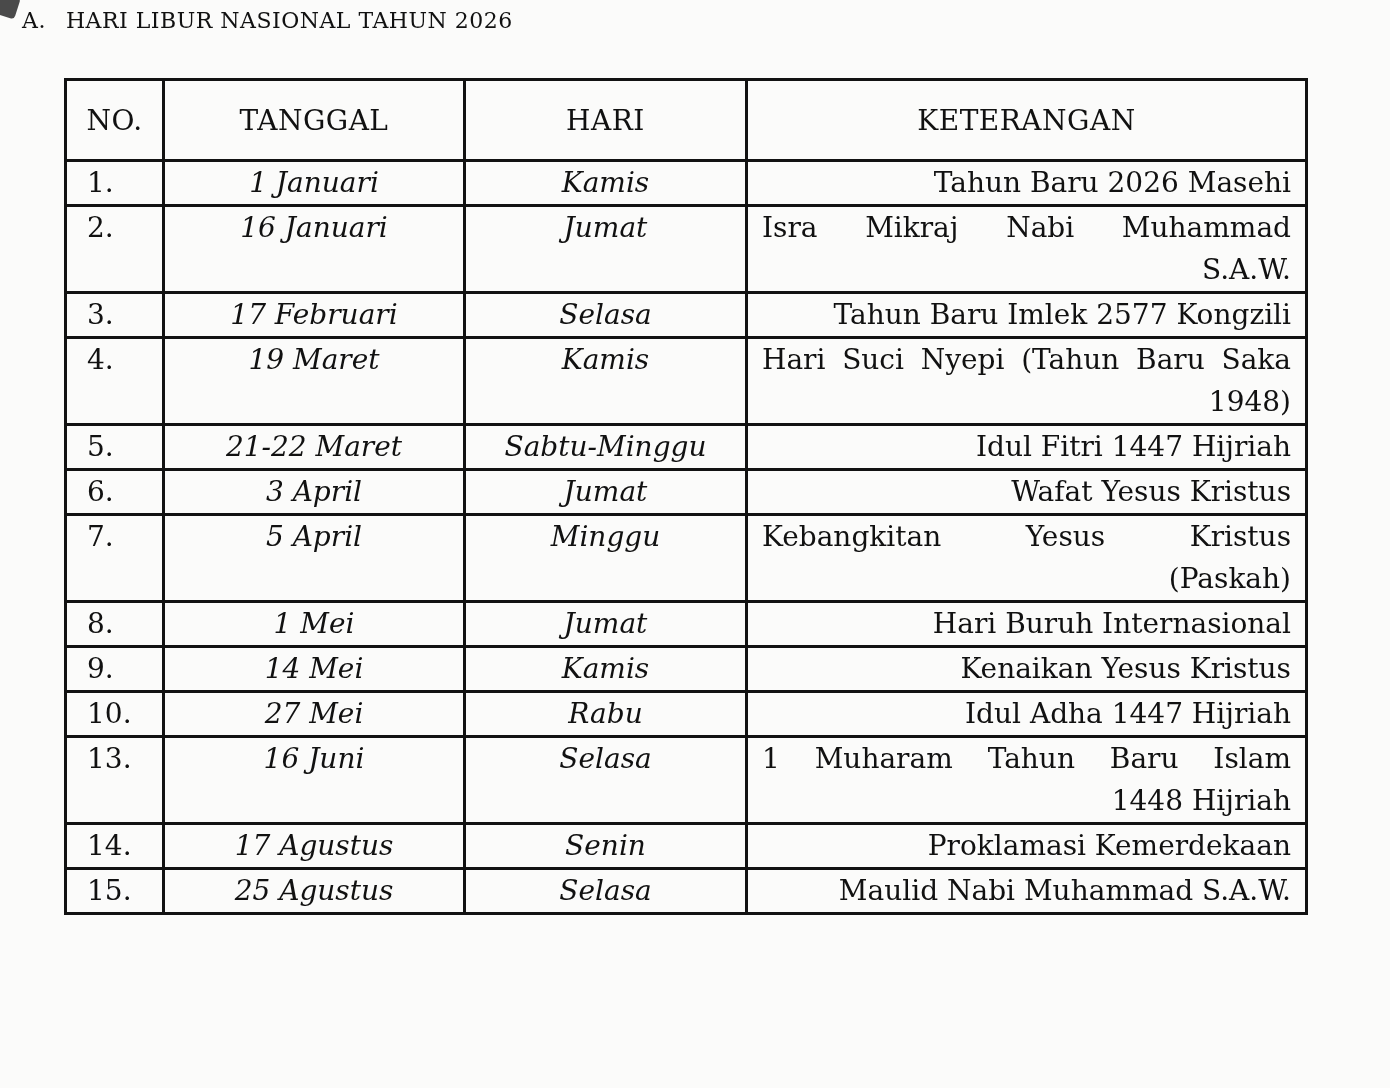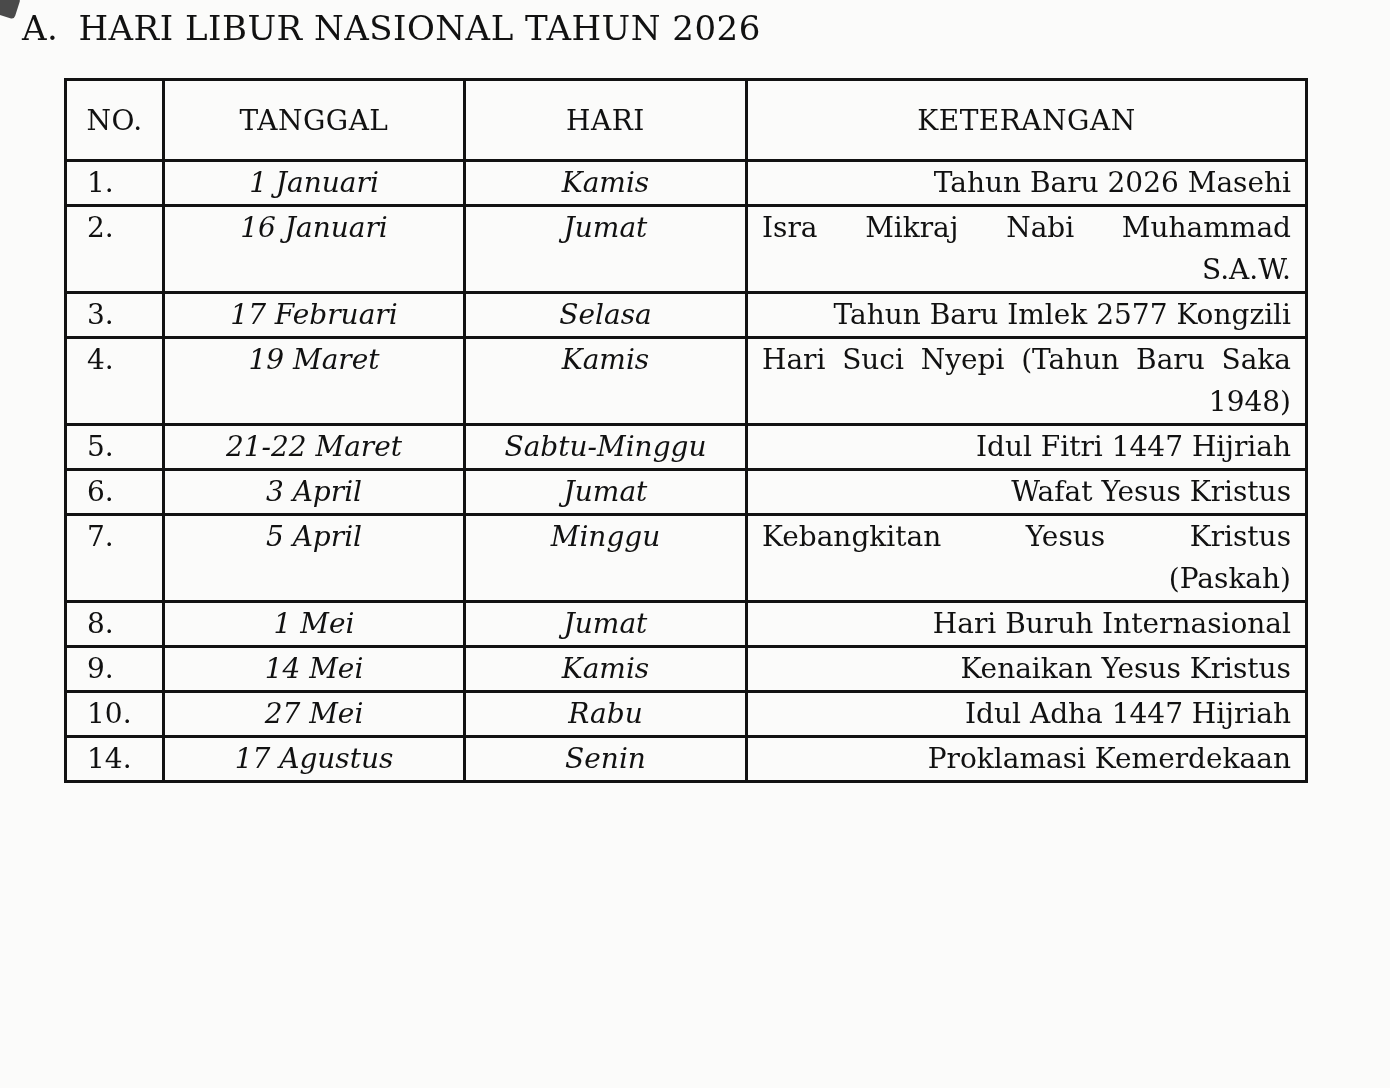--- a/index.html
+++ b/index.html
@@ -22,21 +22,21 @@
     width: 26px;
     height: 22px;
     background: #4a4a4a;
     border-radius: 4px;
     transform: rotate(18deg);
   }
   .doc-title {
     position: absolute;
     left: 22px;
     top: 8px;
-    font-size: 34px;
+    font-size: 22px;
     letter-spacing: 0.5px;
     white-space: nowrap;
   }
   .doc-title .prefix {
     margin-right: 20px;
   }
   table.holiday-table {
     position: absolute;
     left: 64px;
     top: 78px;
@@ -183,21 +183,38 @@
       </tr>
       <tr>
         <td class="no">10.</td>
         <td class="tanggal">27 Mei</td>
         <td class="hari">Rabu</td>
         <td class="ket">
           <div class="line">Idul Adha 1447 Hijriah</div>
         </td>
       </tr>
       <tr>
+        <td class="no">13.</td>
+        <td class="tanggal">16 Juni</td>
+        <td class="hari">Selasa</td>
+        <td class="ket">
+          <div class="line">1 Muharam Tahun Baru Islam</div>
+          <div class="line">1448 Hijriah</div>
+        </td>
+      </tr>
+      <tr>
         <td class="no">14.</td>
         <td class="tanggal">17 Agustus</td>
         <td class="hari">Senin</td>
         <td class="ket">
           <div class="line">Proklamasi Kemerdekaan</div>
         </td>
       </tr>
+      <tr>
+        <td class="no">15.</td>
+        <td class="tanggal">25 Agustus</td>
+        <td class="hari">Selasa</td>
+        <td class="ket">
+          <div class="line">Maulid Nabi Muhammad S.A.W.</div>
+        </td>
+      </tr>
     </tbody>
 </table>
 
 </body></html>

